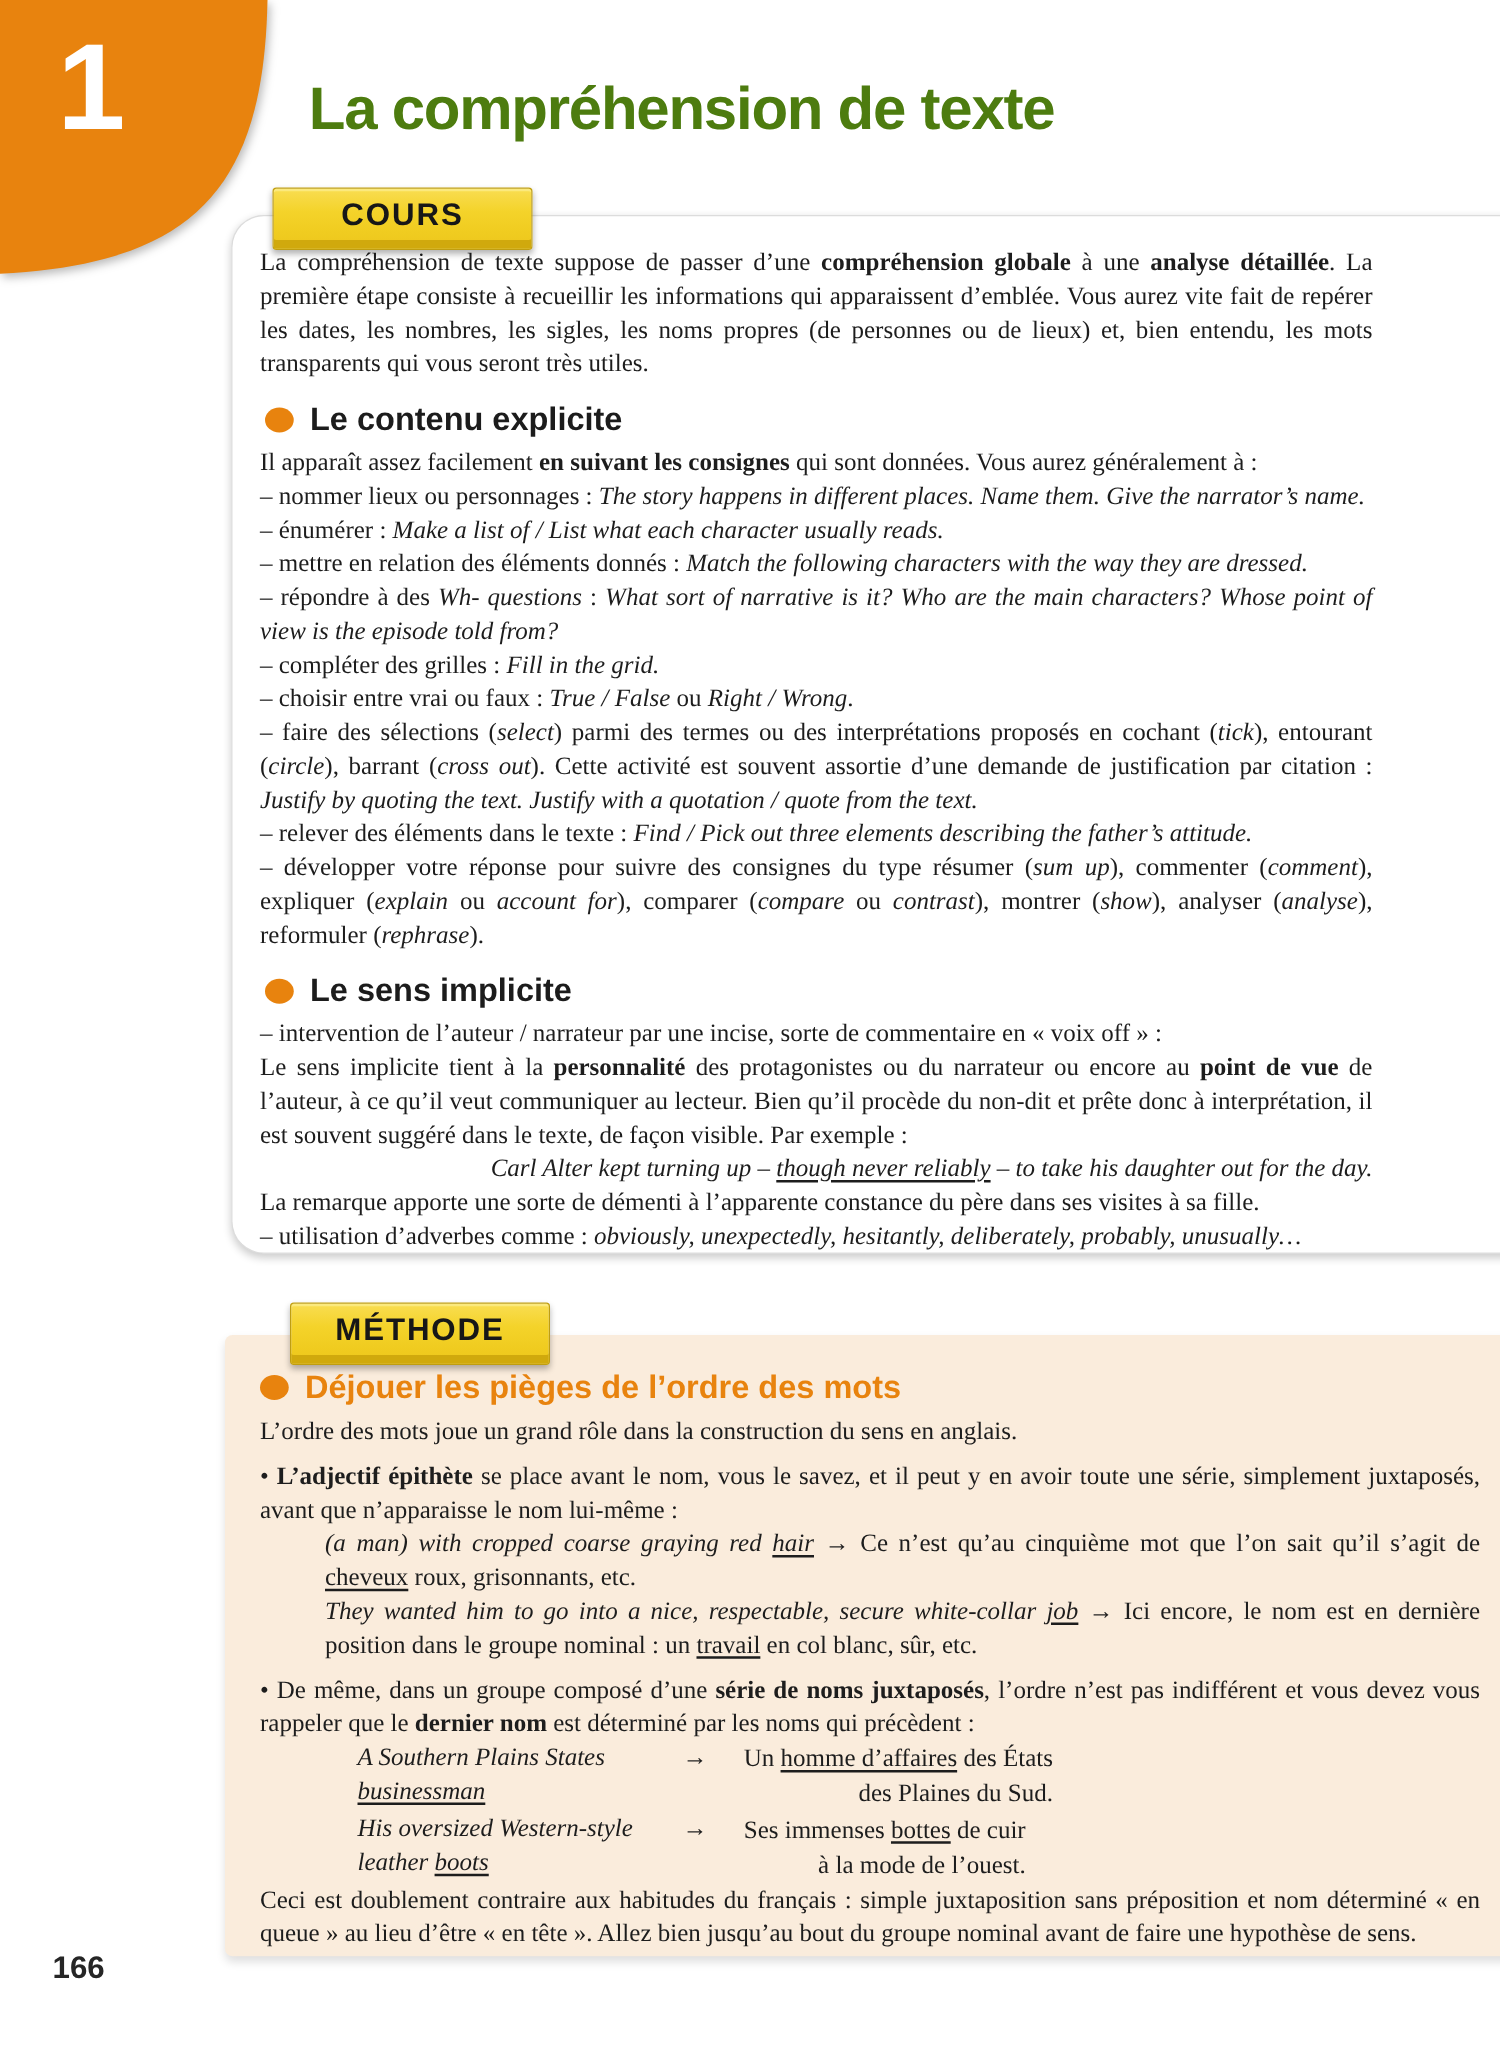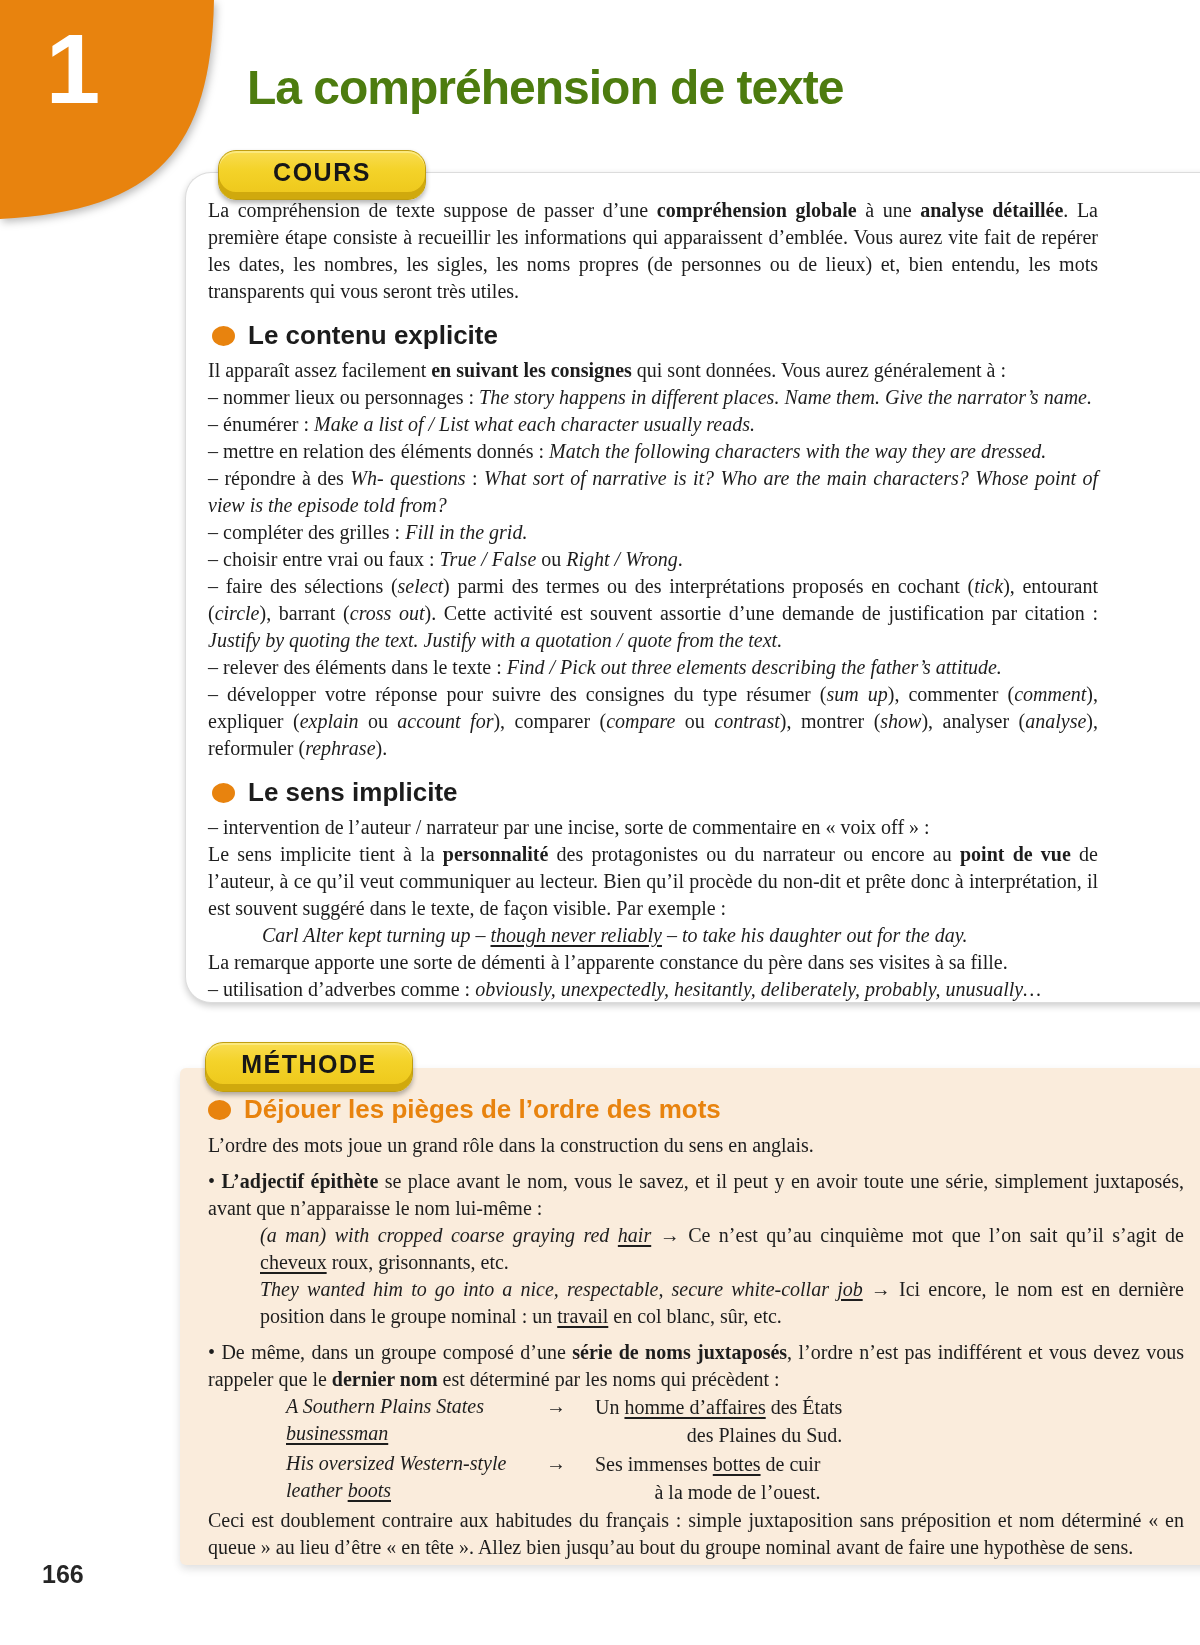--- a/index.html
+++ b/index.html
@@ -17,31 +17,31 @@
     font-size:98px;line-height:1;color:#ffffff;text-align:center;
   }
   
   .page-title{
     position:absolute;left:247px;top:60px;margin:0;
     font-family:"Liberation Sans", sans-serif;font-weight:bold;
     font-size:48px;letter-spacing:-1px;color:#4d7c0f;white-space:nowrap;
   }
   
   .badge{
-    position:absolute;width:208px;height:50px;border-radius:18px;
+    position:absolute;width:208px;height:50px;border-radius:3px;
     background:linear-gradient(180deg,#F9DD52 0%,#F4D32A 38%,#F0CC20 72%,#EDC61C 100%);
     box-shadow:inset 0 -7px 0 #D0A90D, inset 0 2px 0 #FBE97E, 0 3px 5px rgba(0,0,0,.30);
     border:1px solid #C09E10;
     display:flex;align-items:center;justify-content:center;
     font-family:"Liberation Sans", sans-serif;font-weight:bold;
     font-size:25px;letter-spacing:1.5px;color:#171717;
     padding-bottom:5px;box-sizing:border-box;z-index:5;
   }
   .badge-cours{left:218px;top:150px;}
-  .badge-methode{left:205px;top:1042px;}
+  .badge-methode{left:232px;top:1042px;}
   
   .cours-box{
     position:absolute;left:185px;top:172px;width:1035px;height:831px;
     box-sizing:border-box;background:#ffffff;
     border:1px solid #dcdcdc;border-right:none;
     border-radius:26px 0 0 26px;
     box-shadow:0 3px 7px rgba(0,0,0,.20);
     padding:24px 122px 0 22px;overflow:hidden;z-index:2;
   }
   .methode-box{
@@ -59,21 +59,21 @@
   .sec-heading{
     display:flex;align-items:flex-start;margin:15px 0 7px 4px;
     font-family:"Liberation Sans", sans-serif;font-weight:bold;
     font-size:26px;line-height:30px;color:#1c1c1c;
   }
   .sec-heading .bullet{
     flex:0 0 auto;width:23px;height:20px;border-radius:50%;
     background:#E8830E;margin:6px 13px 0 0;
   }
   .methode-box .sec-heading{color:#E8830E;margin:6px 0 8px 0;}
-  .indent-line{margin-left:54px;text-align:left;}
+  .indent-line{margin-left:54px;text-align:right;}
   .indent-block p{margin-left:52px;}
   
   .ex-rows{margin-left:78px;}
   .ex-row{display:flex;align-items:flex-start;}
   .ex-left{flex:0 0 252px;margin:0;font-size:20px;line-height:27px;}
   .ex-arrow{flex:0 0 56px;font-size:20px;line-height:27px;text-align:left;padding-left:8px;box-sizing:border-box;}
   .ex-right p{margin:1px;font-size:20px;line-height:27px;text-align:right;}
   
   .s-b{font-weight:bold;}
   .s-i{font-style:italic;}

